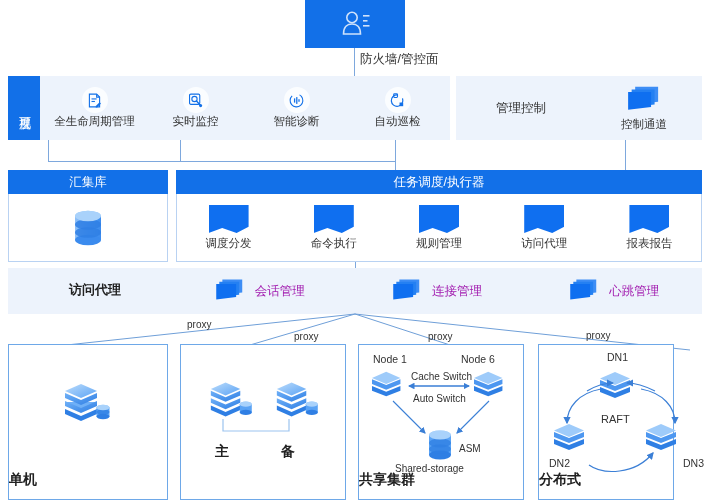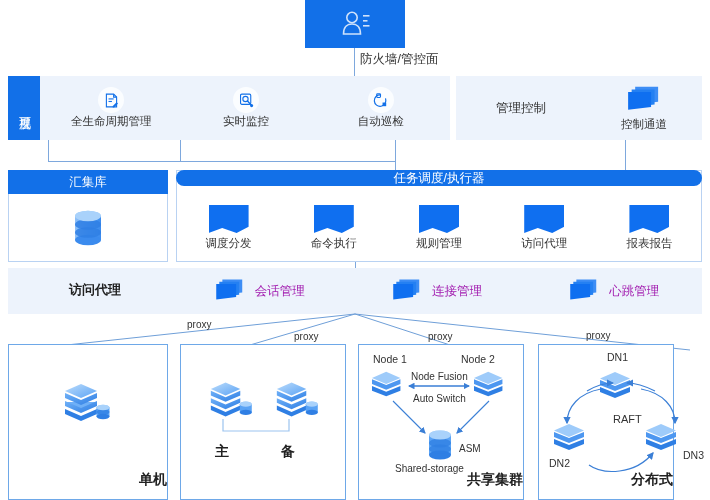--- a/index.html
+++ b/index.html
@@ -45,22 +45,22 @@
   
   #repo-box{left:8px;top:170px;width:160px;height:92px;border:1px solid #b9d2f2;
     background:#fff;box-sizing:border-box;}
   #repo-hdr{left:8px;top:170px;width:160px;height:24px;background:#1270e8;color:#fff;
     font-size:12.5px;display:flex;align-items:center;justify-content:center;box-sizing:border-box;}
   #repo-body{left:8px;top:194px;width:160px;height:68px;display:flex;
     align-items:center;justify-content:center;}
 
   #sched-box{left:176px;top:170px;width:526px;height:92px;border:1px solid #b9d2f2;
     background:#fff;box-sizing:border-box;}
-  #sched-hdr{left:176px;top:170px;width:526px;height:16px;background:#1270e8;color:#fff;
-    font-size:12.5px;display:flex;align-items:center;justify-content:center;box-sizing:border-box;border-radius:10px;}
+  #sched-hdr{left:176px;top:170px;width:526px;height:24px;background:#1270e8;color:#fff;
+    font-size:12.5px;display:flex;align-items:center;justify-content:center;box-sizing:border-box;}
   #sched-items{left:176px;top:194px;width:526px;height:68px;display:flex;}
   .sched-item{flex:1;display:flex;flex-direction:column;align-items:center;justify-content:center;gap:3px;}
   .flag{width:40px;height:28px;background:#0f6ff0;}
   .flag.f1{clip-path:polygon(0 0,100% 0,100% 78%,70% 100%,34% 82%,0 100%);}
   .sched-lbl{font-size:11.5px;color:#333;white-space:nowrap;}
 
   
   #sp-line{left:355px;top:262px;width:1px;height:18px;background:#7ea8dd;}
 
   
@@ -70,21 +70,21 @@
   #proxy-items{left:170px;top:268px;width:532px;height:46px;display:flex;}
   .proxy-item{flex:1;display:flex;align-items:center;justify-content:center;gap:8px;}
   .proxy-lbl{font-size:12.5px;color:#a21caf;white-space:nowrap;}
 
   
   .dbox{border:1px solid #6ea8e8;background:#fff;box-sizing:border-box;top:344px;height:156px;}
   #dbox1{left:8px;width:160px;}
   #dbox2{left:180px;width:166px;}
   #dbox3{left:358px;width:166px;}
   #dbox4{left:538px;width:136px;}
-  .dbox-title{position:absolute;left:0;right:0;bottom:10px;text-align:right;
+  .dbox-title{position:absolute;left:0;right:0;bottom:10px;text-align:left;
     font-size:14px;font-weight:bold;color:#222;}
 
   .mini{font-size:10.5px;color:#333;white-space:nowrap;position:absolute;}
   .mini-en{font-size:10px;color:#333;white-space:nowrap;position:absolute;}
 
   svg{display:block;overflow:visible;}
   .ovl{left:0;top:0;width:710px;height:500px;pointer-events:none;}
 </style>
 </head>
 <body>
@@ -130,20 +130,31 @@
         <svg width="17" height="17" viewBox="0 0 20 20">
           <rect x="3" y="2.5" width="12" height="12" rx="1.5" fill="none" stroke="#1270e8" stroke-width="1.3"></rect>
           <circle cx="8.8" cy="8.2" r="3.1" fill="none" stroke="#1270e8" stroke-width="1.3"></circle>
           <line x1="11.2" y1="10.6" x2="15.5" y2="15.2" stroke="#1270e8" stroke-width="1.6" stroke-linecap="round"></line>
           <circle cx="16" cy="16" r="1.8" fill="#1270e8"></circle>
         </svg>
       </div>
       <div class="vis-lbl">实时监控</div>
     </div>
 
+    <div class="vis-item">
+      <div class="vis-ico">
+        <svg width="17" height="17" viewBox="0 0 20 20">
+          <circle cx="10" cy="10" r="7.5" fill="none" stroke="#1270e8" stroke-width="1.3" stroke-dasharray="34 9" transform="rotate(-40 10 10)"></circle>
+          <rect x="7" y="7.5" width="1.5" height="5" fill="#1270e8"></rect>
+          <rect x="9.6" y="6" width="1.5" height="8" fill="#1270e8"></rect>
+          <rect x="12.2" y="8.5" width="1.5" height="3" fill="#1270e8"></rect>
+        </svg>
+      </div>
+      <div class="vis-lbl">智能诊断</div>
+    </div>
 
     <div class="vis-item">
       <div class="vis-ico">
         <svg width="17" height="17" viewBox="0 0 20 20">
           <path d="M16 8 A6.8 6.8 0 1 1 10 3.3" fill="none" stroke="#1270e8" stroke-width="1.4" stroke-linecap="round"></path>
           <rect x="5.5" y="2.2" width="4.5" height="4.2" rx="1" fill="none" stroke="#1270e8" stroke-width="1.3"></rect>
           <rect x="12.4" y="12.4" width="4.3" height="4.3" fill="#1270e8"></rect>
         </svg>
       </div>
       <div class="vis-lbl">自动巡检</div>
@@ -329,38 +340,38 @@
     </div>
     <svg style="position:absolute;left:0;top:0;width:166px;height:156px;">
       <path d="M42 74 V86 H108 V74" stroke="#9cc4ef" stroke-width="1.2" fill="none"></path>
     </svg>
     <div class="abs" style="left:34px;top:98px;font-size:14px;font-weight:bold;color:#222;">主</div>
     <div class="abs" style="left:100px;top:98px;font-size:14px;font-weight:bold;color:#222;">备</div>
   </div>
 
   <div class="abs dbox" id="dbox3">
     <div class="mini" style="left:14px;top:8px;">Node 1</div>
-    <div class="mini" style="left:102px;top:8px;">Node 2</div>
+    <div class="mini" style="left:102px;top:8px;">Node 6</div>
 
     <div style="position:absolute;left:10px;top:22px;">
       <svg width="42" height="36" viewBox="0 0 42 38">
         <path d="M17 26 L32 20 L32 25 L17 31 L2 25 L2 20 Z" fill="#2f7fe4"></path>
         <path d="M17 19 L32 13 L32 18 L17 24 L2 18 L2 13 Z" fill="#4d97f0"></path>
         <path d="M17 5 L32 11.5 L17 18 L2 11.5 Z" fill="#9ecbfa"></path>
       </svg>
     </div>
     <div style="position:absolute;left:112px;top:22px;">
       <svg width="42" height="36" viewBox="0 0 42 38">
         <path d="M17 26 L32 20 L32 25 L17 31 L2 25 L2 20 Z" fill="#2f7fe4"></path>
         <path d="M17 19 L32 13 L32 18 L17 24 L2 18 L2 13 Z" fill="#4d97f0"></path>
         <path d="M17 5 L32 11.5 L17 18 L2 11.5 Z" fill="#9ecbfa"></path>
       </svg>
     </div>
 
-    <div class="mini-en" style="left:52px;top:26px;font-size:10px;">Node Fusion</div>
+    <div class="mini-en" style="left:52px;top:26px;font-size:10px;">Cache Switch</div>
     <div class="mini-en" style="left:54px;top:48px;font-size:10px;">Auto Switch</div>
 
     <svg style="position:absolute;left:0;top:0;width:166px;height:156px;">
       <defs>
         <marker id="ar" markerWidth="6" markerHeight="6" refX="5" refY="3" orient="auto">
           <path d="M0 0 L6 3 L0 6 Z" fill="#3b7fd6"></path>
         </marker>
       </defs>
       <line x1="50" y1="41" x2="110" y2="41" stroke="#3b7fd6" stroke-width="1.1" marker-end="url(#ar)"></line>
       <line x1="110" y1="41" x2="50" y2="41" stroke="#3b7fd6" stroke-width="1.1" marker-end="url(#ar)"></line>
@@ -415,20 +426,20 @@
           <path d="M0 0 L6 3 L0 6 Z" fill="#3b7fd6"></path>
         </marker>
       </defs>
       <path d="M62 44 C40 48 28 62 28 78" stroke="#3b7fd6" stroke-width="1.2" fill="none" marker-end="url(#ar2)"></path>
       <path d="M102 44 C124 48 136 62 136 78" stroke="#3b7fd6" stroke-width="1.2" fill="none" marker-end="url(#ar2)"></path>
       <path d="M116 46 C104 40 96 38 88 38" stroke="#3b7fd6" stroke-width="1.2" fill="none" marker-end="url(#ar2)"></path>
       <path d="M48 46 C58 40 66 38 74 38" stroke="#3b7fd6" stroke-width="1.2" fill="none" marker-end="url(#ar2)"></path>
       <path d="M50 120 C64 130 96 130 114 108" stroke="#3b7fd6" stroke-width="1.2" fill="none" marker-end="url(#ar2)"></path>
     </svg>
 
-    <div class="mini-en" style="left:74px;top:68px;font-size:11px;">RAFT</div>
+    <div class="mini-en" style="left:62px;top:68px;font-size:11px;">RAFT</div>
     <div class="mini" style="left:10px;top:112px;">DN2</div>
-    <div class="mini" style="left:120px;top:104px;padding-left:24px;">DN3</div>
+    <div class="mini" style="left:120px;top:112px;padding-left:24px;">DN3</div>
 
     <div class="dbox-title">分布式</div>
   </div>
 
 </div>
 
 </body></html>

